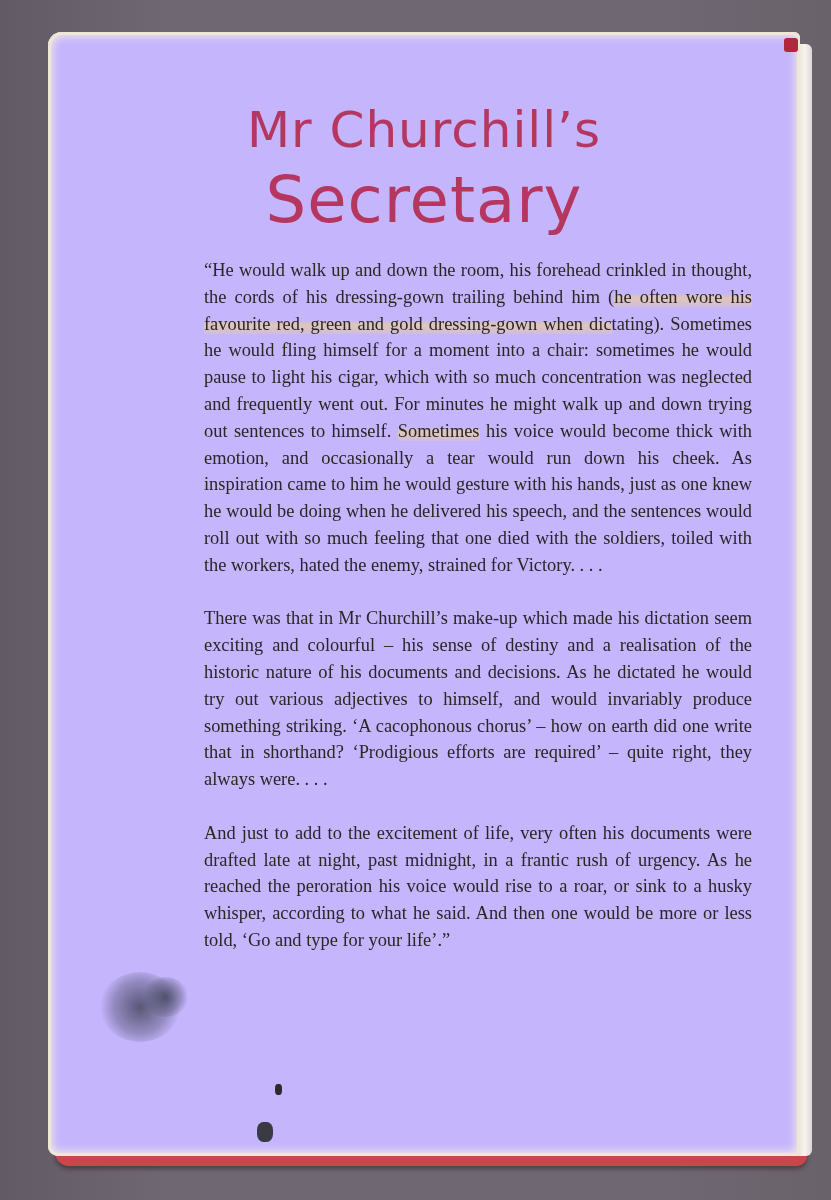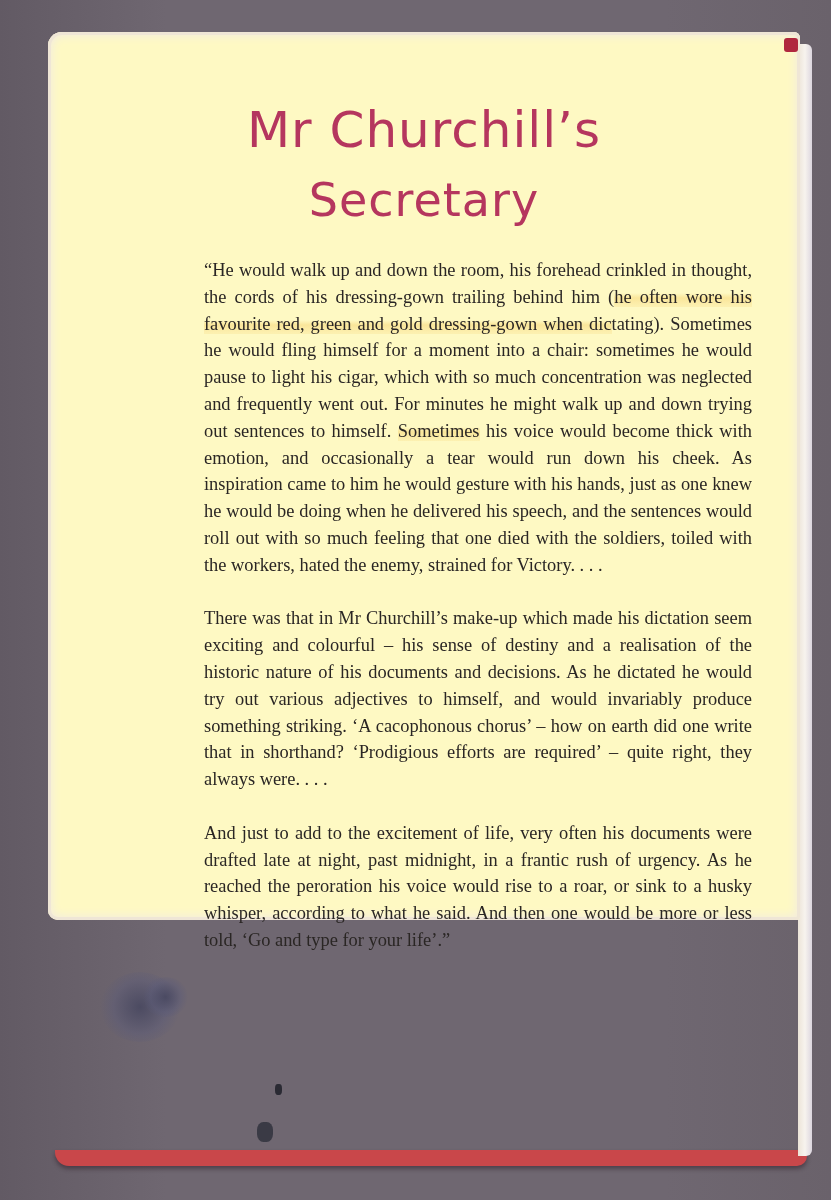--- a/index.html
+++ b/index.html
@@ -45,22 +45,22 @@
       width: 14px;
       height: 14px;
       background: #b0283e;
       border-radius: 3px;
     }
     .cover {
       position: absolute;
       left: 48px;
       top: 32px;
       width: 752px;
-      height: 888px;
-      background: #fef9c3;
+      height: 1124px;
+      background: #c4b5fd;
       border-radius: 14px 6px 4px 10px;
       box-shadow: inset 0 0 0 3px #efe6d6, inset 0 0 10px 4px #f3ece0;
     }
     .title {
       position: absolute;
       left: 0;
       width: 100%;
       text-align: center;
       color: #b5365e;
       font-family: "DejaVu Sans", sans-serif;
@@ -68,21 +68,21 @@
       letter-spacing: 1px;
       margin: 0;
     }
     .title-line-1 {
       top: 68px;
       font-size: 50px;
       line-height: 60px;
     }
     .title-line-2 {
       top: 138px;
-      font-size: 46px;
+      font-size: 64px;
       line-height: 60px;
     }
     .body-text {
       position: absolute;
       left: 112px;
       top: 225px;
       width: 548px;
       color: #2a2624;
       font-family: "Liberation Serif", serif;
       font-size: 18.4px;

